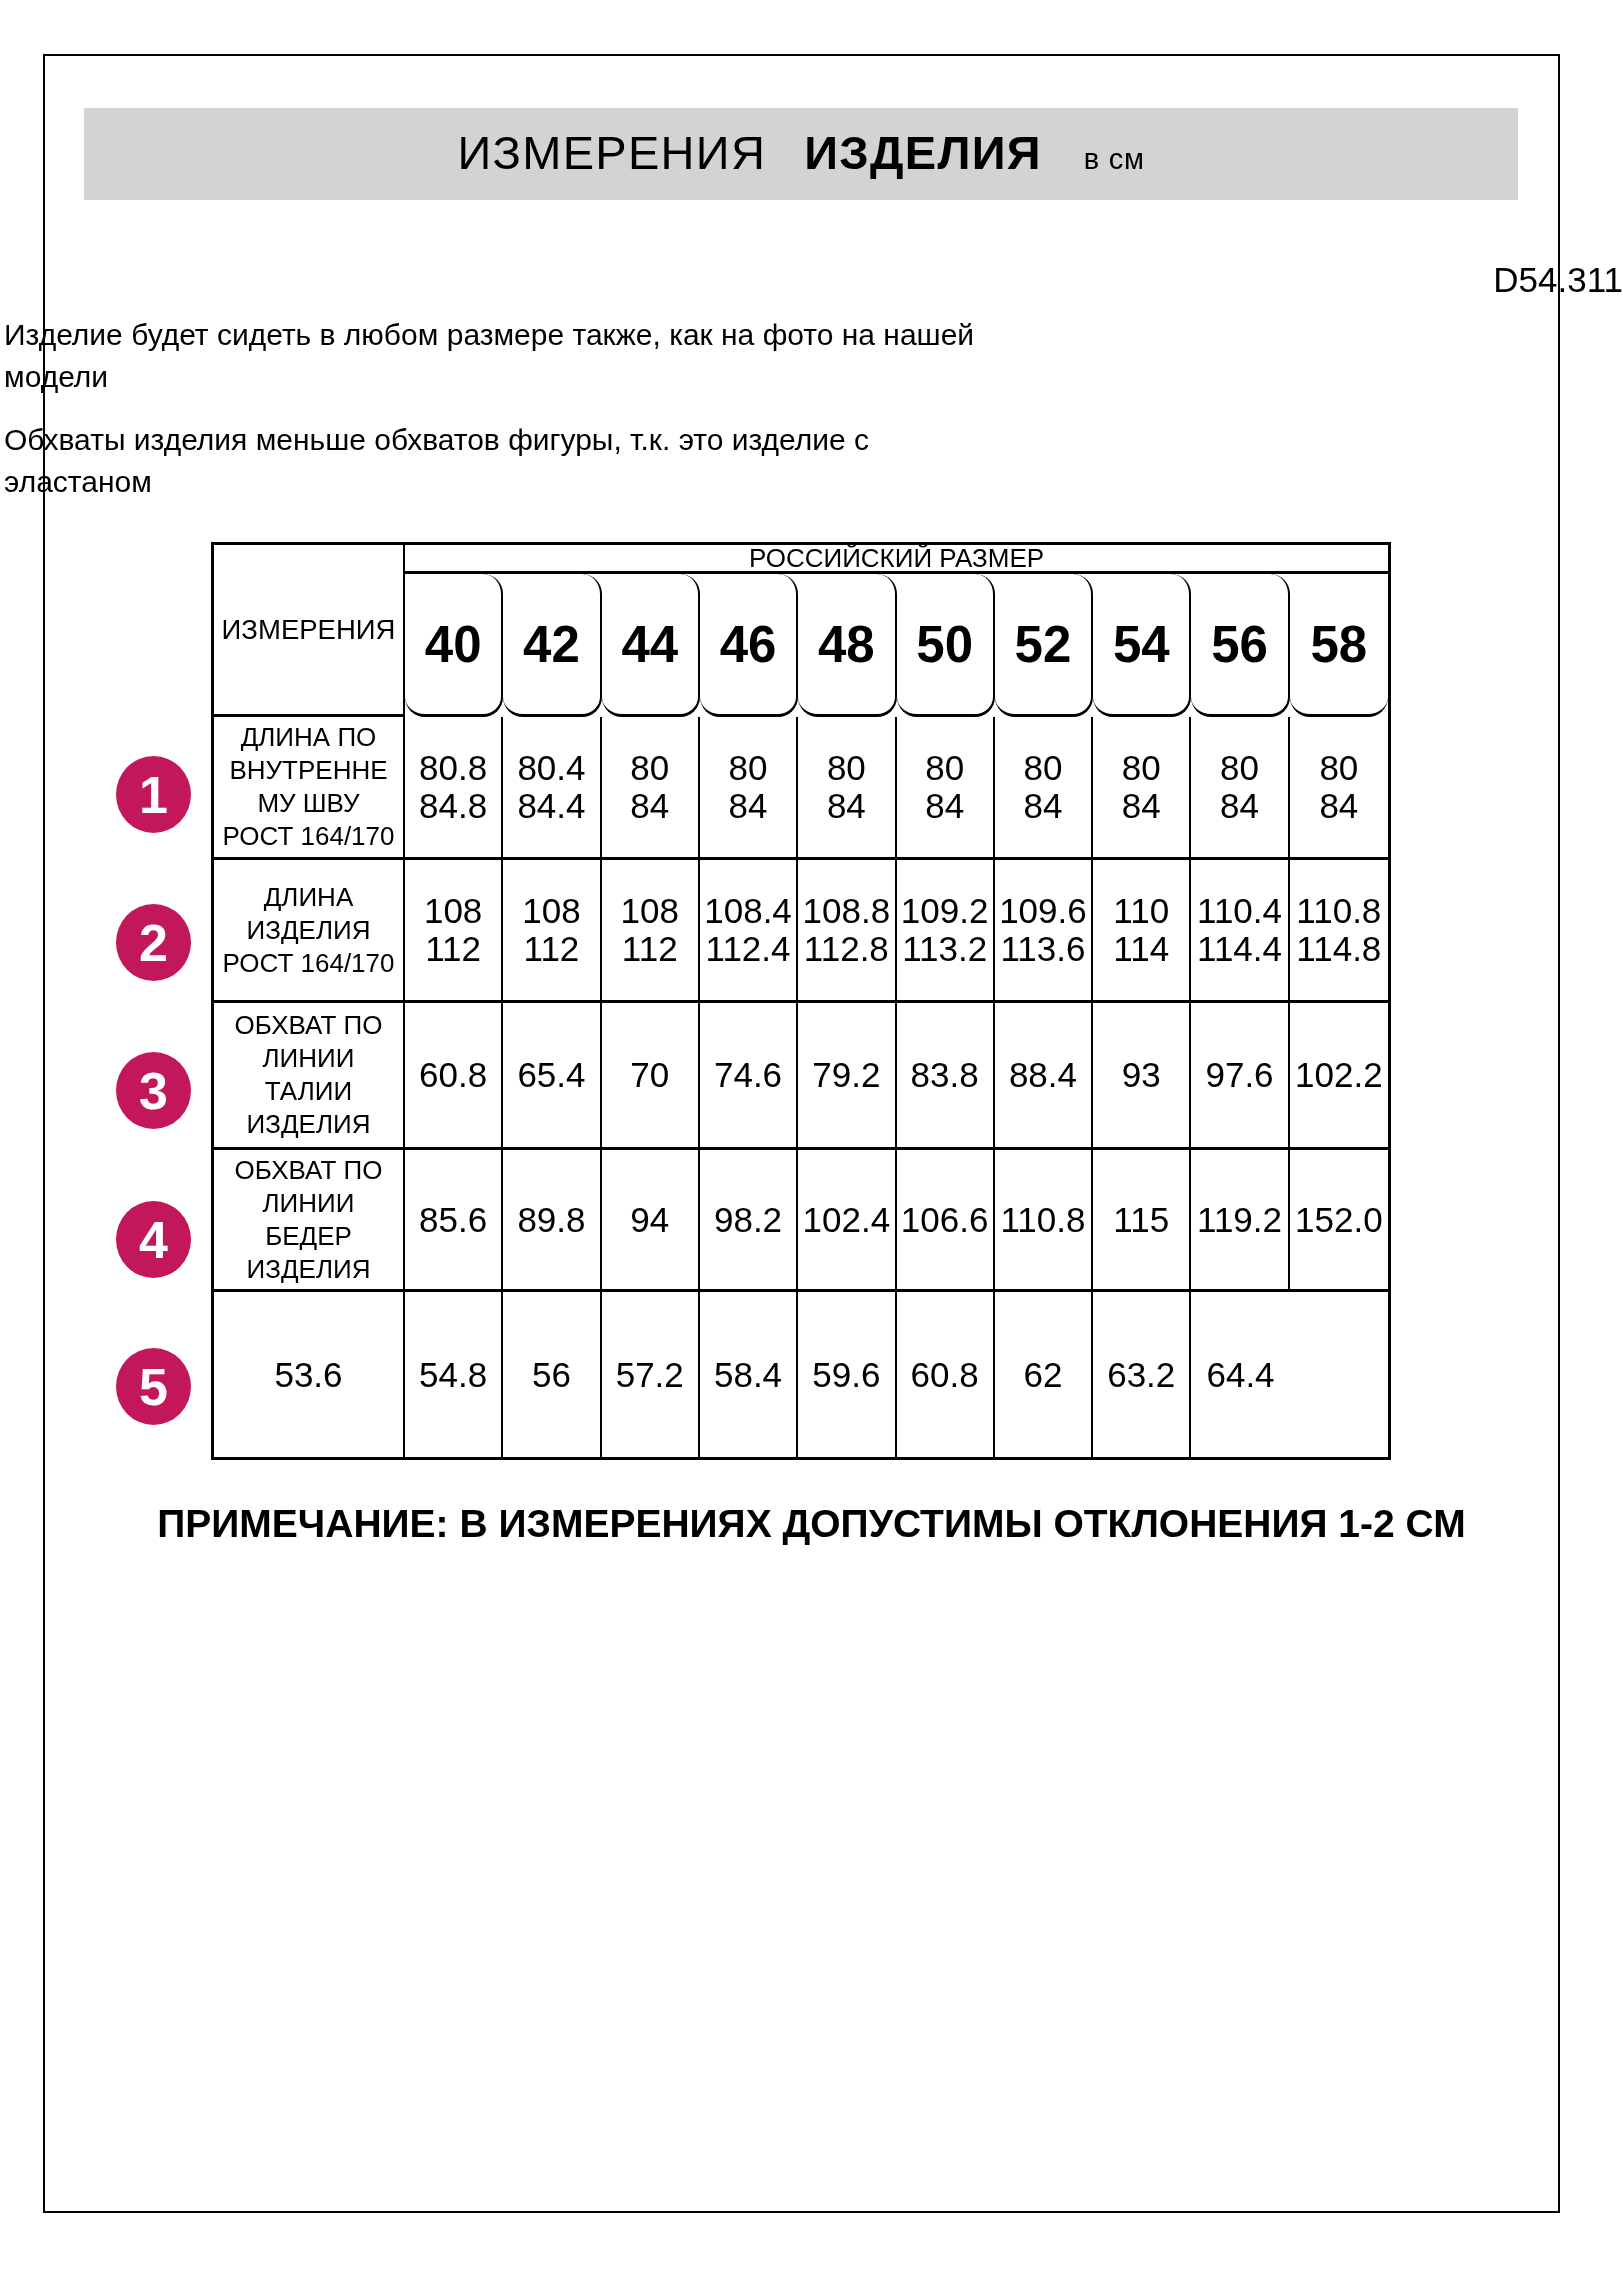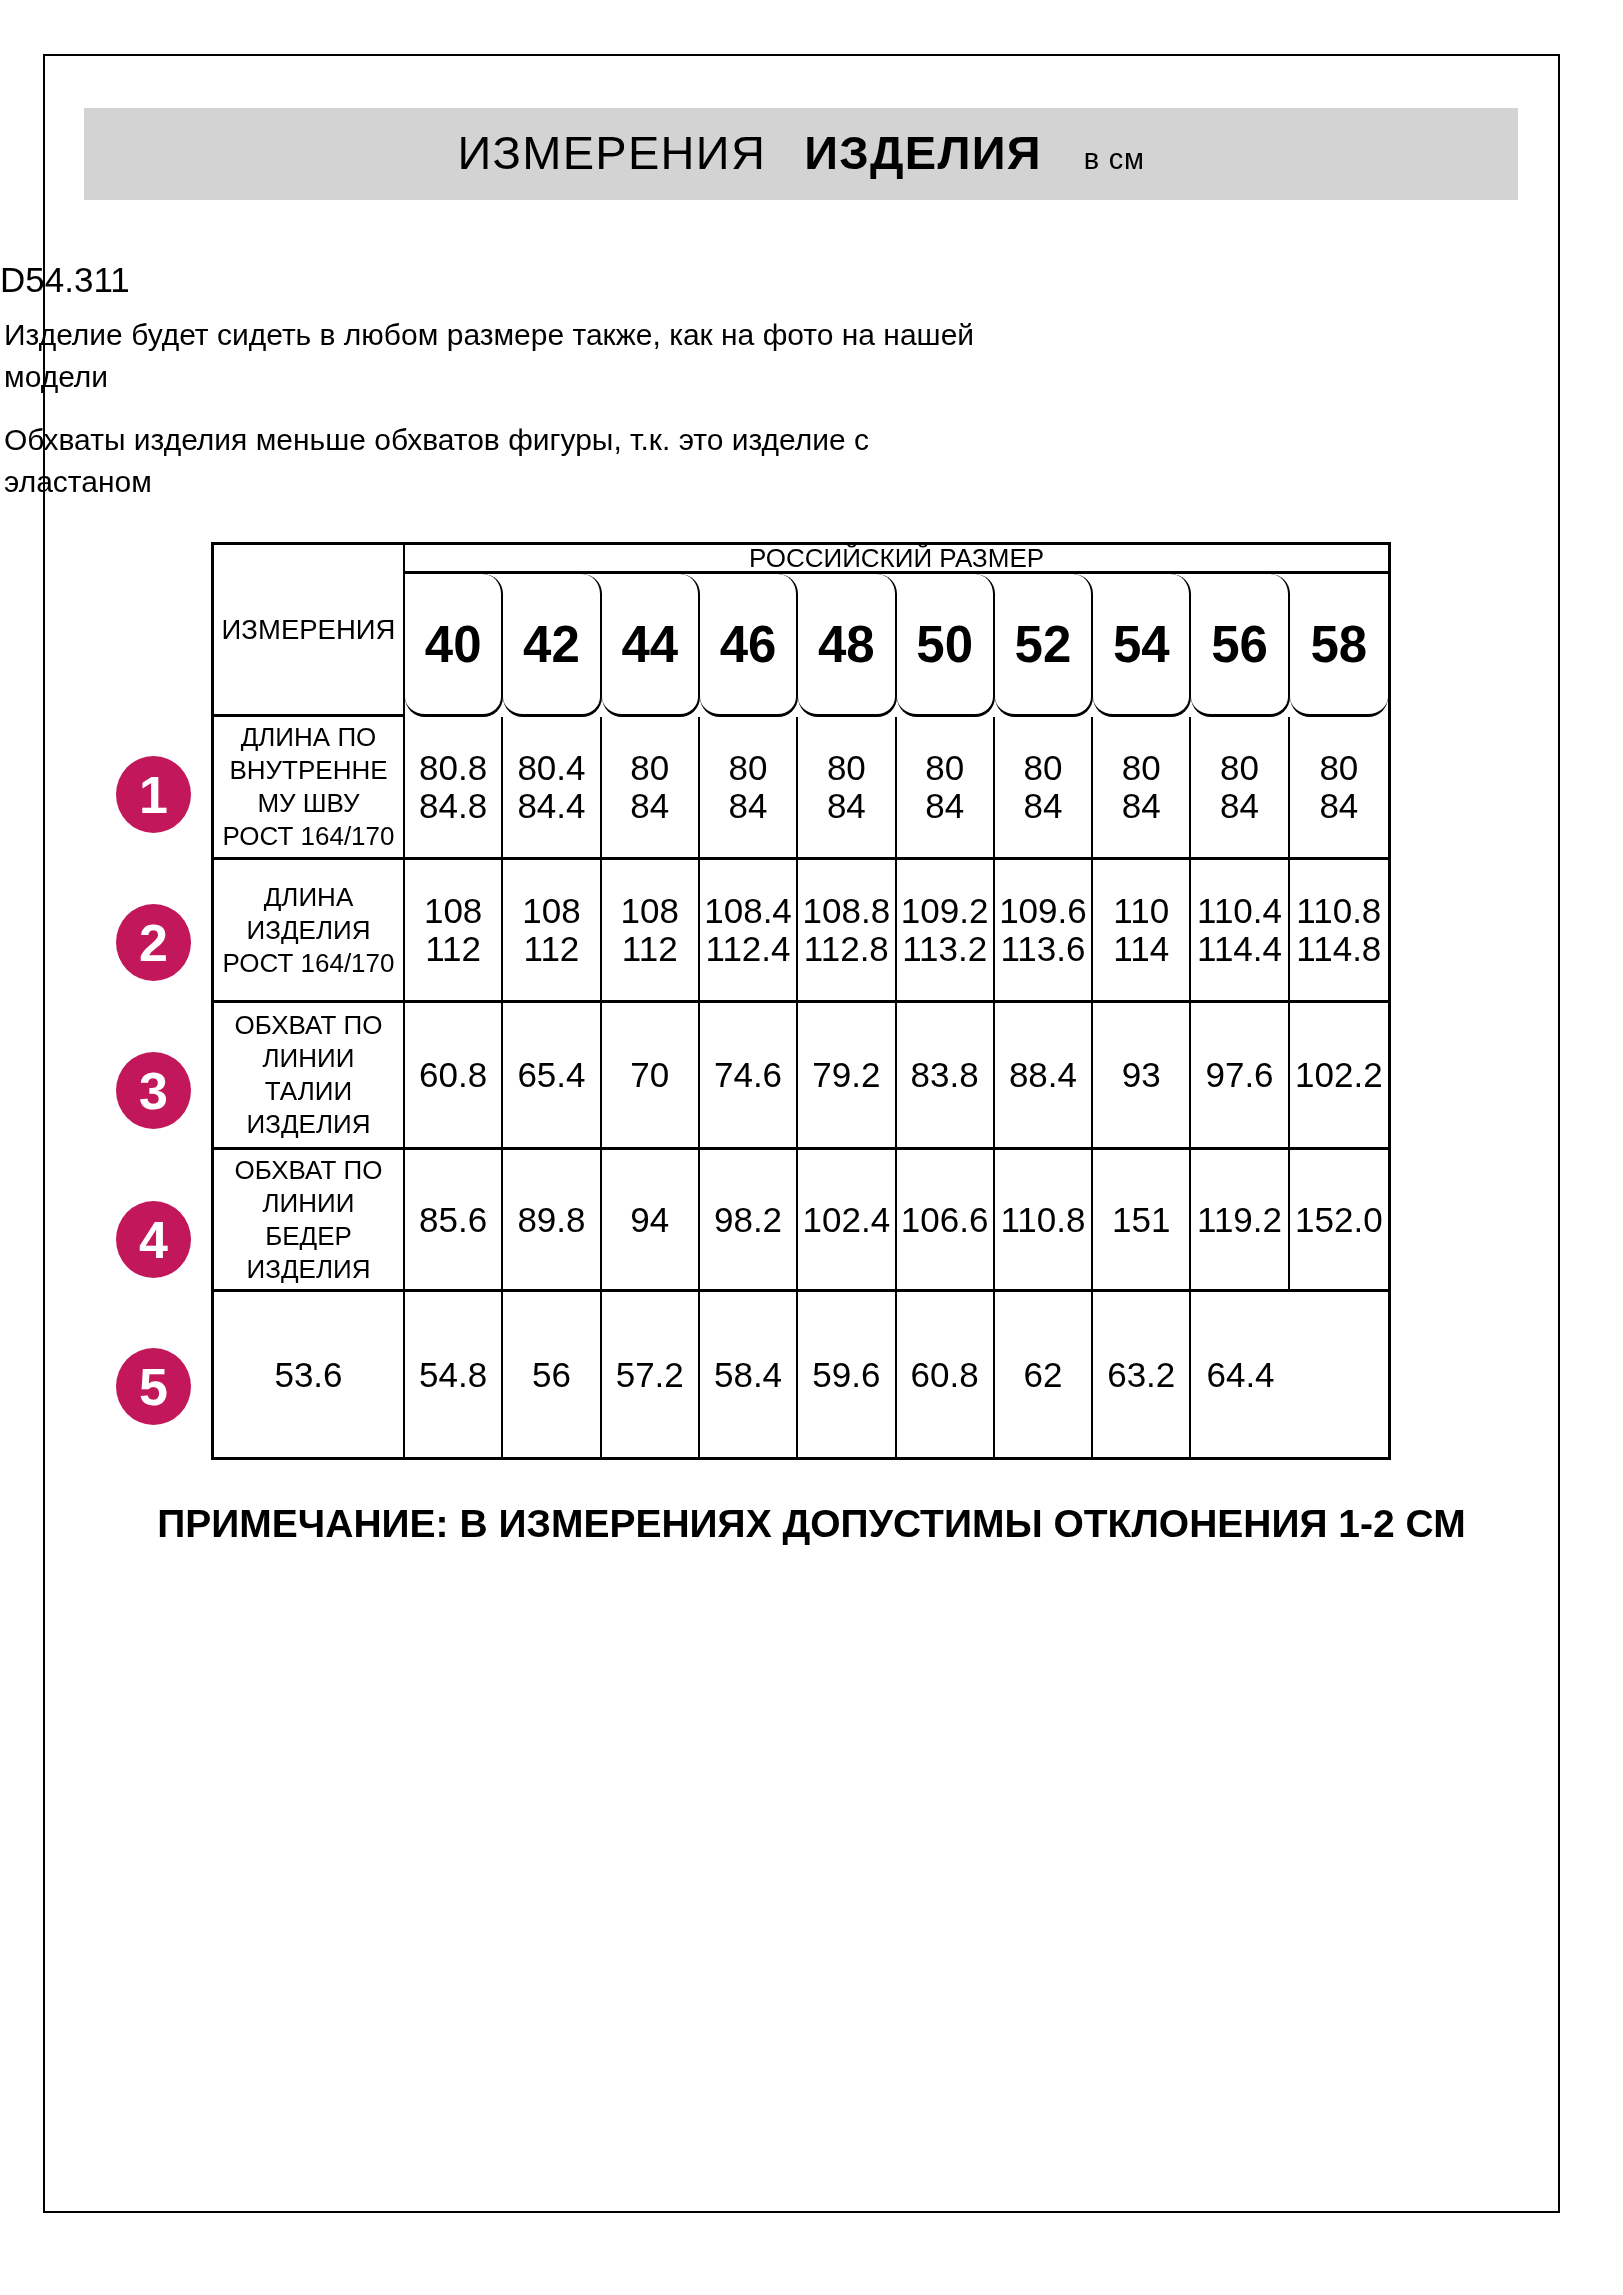--- a/index.html
+++ b/index.html
@@ -7,21 +7,21 @@
         font-family:"Liberation Sans",sans-serif;color:#000;overflow:hidden;}
   .frame{position:absolute;left:43px;top:54px;width:1517px;height:2159px;
          border:2.6px solid #000;box-sizing:border-box;}
   
   .band{position:absolute;left:84px;top:108px;width:1434px;height:92px;
         background:var(--band,#d3d3d3);text-align:center;line-height:90px;white-space:nowrap;}
   .tw1{font-size:47px;letter-spacing:1.3px;}
   .tw2{font-size:47px;font-weight:bold;letter-spacing:1.3px;margin-left:38px;}
   .tunits{font-size:29px;margin-left:42px;letter-spacing:0.7px;}
   
-  .code{position:absolute;left:0;width:100%;top:260px;text-align:left;font-size:35px;}
+  .code{position:absolute;left:0;width:100%;top:260px;text-align:right;font-size:35px;}
   .para{position:absolute;left:4px;width:100%;font-size:30px;
         line-height:42px;white-space:pre-line;}
   .p1{top:314px;}
   .p2{top:419px;}
   
   .sheet{position:absolute;left:211px;top:542px;width:1180px;height:918px;
          box-sizing:border-box;border:3.9px solid #000;display:grid;
          grid-template-columns:191px repeat(10,1fr);
          grid-template-rows:29.4px 143px 143px 143px 147px 142px auto;}
   .c{box-sizing:border-box;border-right:2.6px solid #000;border-bottom:3.9px solid #000;
@@ -139,21 +139,21 @@
 ЛИНИИ
 БЕДЕР
 ИЗДЕЛИЯ</div>
     <div class="c v">85.6</div>
     <div class="c v">89.8</div>
     <div class="c v">94</div>
     <div class="c v">98.2</div>
     <div class="c v">102.4</div>
     <div class="c v">106.6</div>
     <div class="c v">110.8</div>
-    <div class="c v">151</div>
+    <div class="c v">115</div>
     <div class="c v">119.2</div>
     <div class="c v lastcol">152.0</div>
 
     <div class="c v lastrow">53.6</div>
     <div class="c v lastrow">54.8</div>
     <div class="c v lastrow">56</div>
     <div class="c v lastrow">57.2</div>
     <div class="c v lastrow">58.4</div>
     <div class="c v lastrow">59.6</div>
     <div class="c v lastrow">60.8</div>

